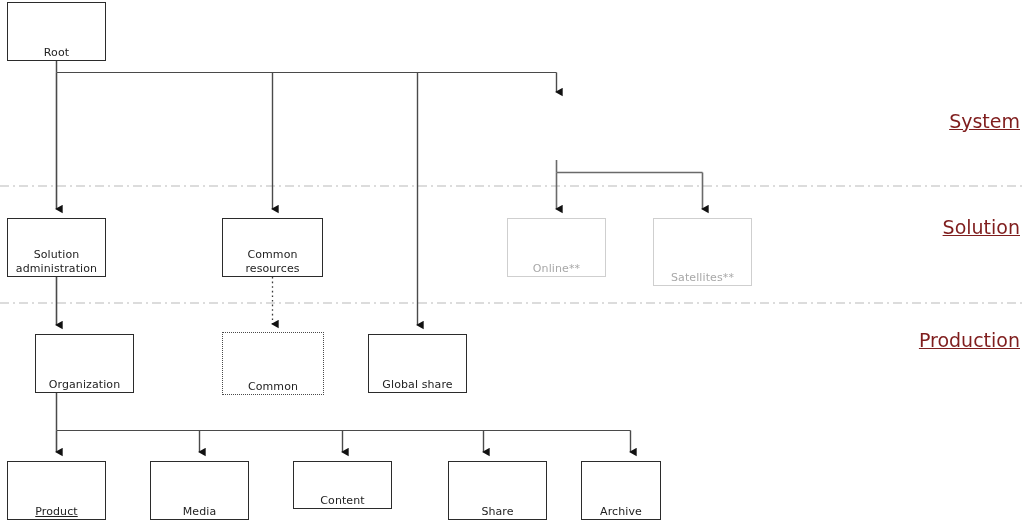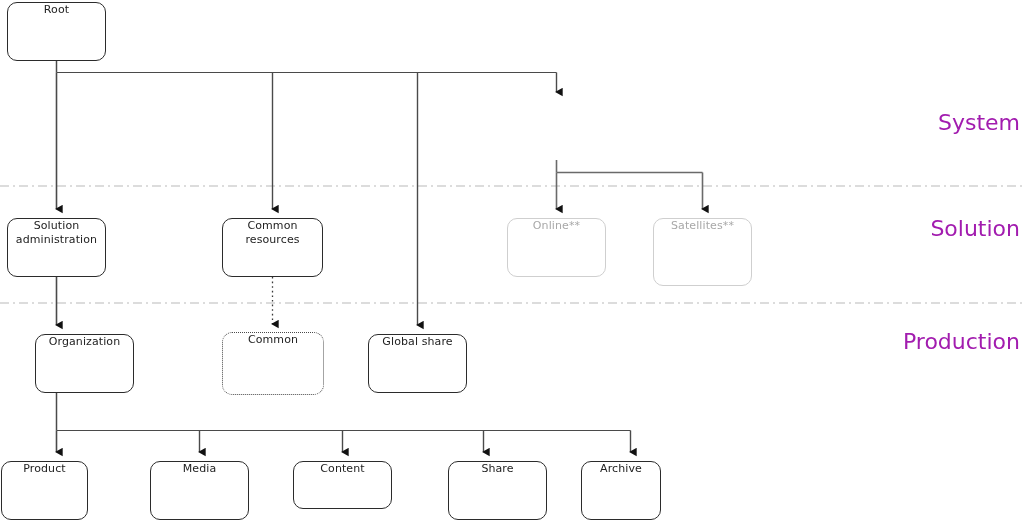--- a/index.html
+++ b/index.html
@@ -21,24 +21,24 @@
     position: absolute;
     left: 0;
     top: 0;
     width: 1024px;
     height: 521px;
   }
   .node {
     position: absolute;
     box-sizing: border-box;
     display: flex;
-    align-items: flex-start;
+    align-items: flex-end;
     justify-content: center;
     text-align: center;
-    border-radius: 10px;
+    border-radius: 0;
     background: #ffffff;
     font-size: 11px;
     line-height: 1.28;
     color: #222222;
     letter-spacing: 0.1px;
   }
   .node.solid {
     border: 1.4px solid #2b2b2b;
   }
   .node.ghost {
@@ -49,25 +49,26 @@
     border: 1.6px dotted #4a4a4a;
   }
   .node-label {
     display: block;
     padding: 0 4px;
     white-space: pre-line;
   }
   .zone-label {
     position: absolute;
     right: 4px;
-    color: #a21caf;
-    font-size: 22px;
+    color: #7f1d1d;
+    font-size: 19px;
     line-height: 1;
     white-space: nowrap;
     font-weight: 400;
+    text-decoration: underline;
   }
 </style>
 </head>
 <body>
 
 <div id="canvas">
 
   <svg id="diagram-svg" viewBox="0 0 1024 521" xmlns="http://www.w3.org/2000/svg">
     <defs>
       <marker id="arrow-dark" markerWidth="10" markerHeight="10" refX="4.2" refY="6.2" orient="auto" markerUnits="userSpaceOnUse">
@@ -151,21 +152,21 @@
   </div>
 
   <div class="node dotted" style="left:222px; top:332px; width:102px; height:63px;">
     <span class="node-label">Common</span>
   </div>
 
   <div class="node solid" style="left:368px; top:334px; width:99px; height:59px;">
     <span class="node-label">Global share</span>
   </div>
 
-  <div class="node solid" style="left:1px; top:461px; width:87px; height:59px;">
+  <div class="node solid" style="left:7px; top:461px; width:99px; height:59px;text-decoration:underline;">
     <span class="node-label">Product</span>
   </div>
 
   <div class="node solid" style="left:150px; top:461px; width:99px; height:59px;">
     <span class="node-label">Media</span>
   </div>
 
   <div class="node solid" style="left:293px; top:461px; width:99px; height:48px;">
     <span class="node-label">Content</span>
   </div>

